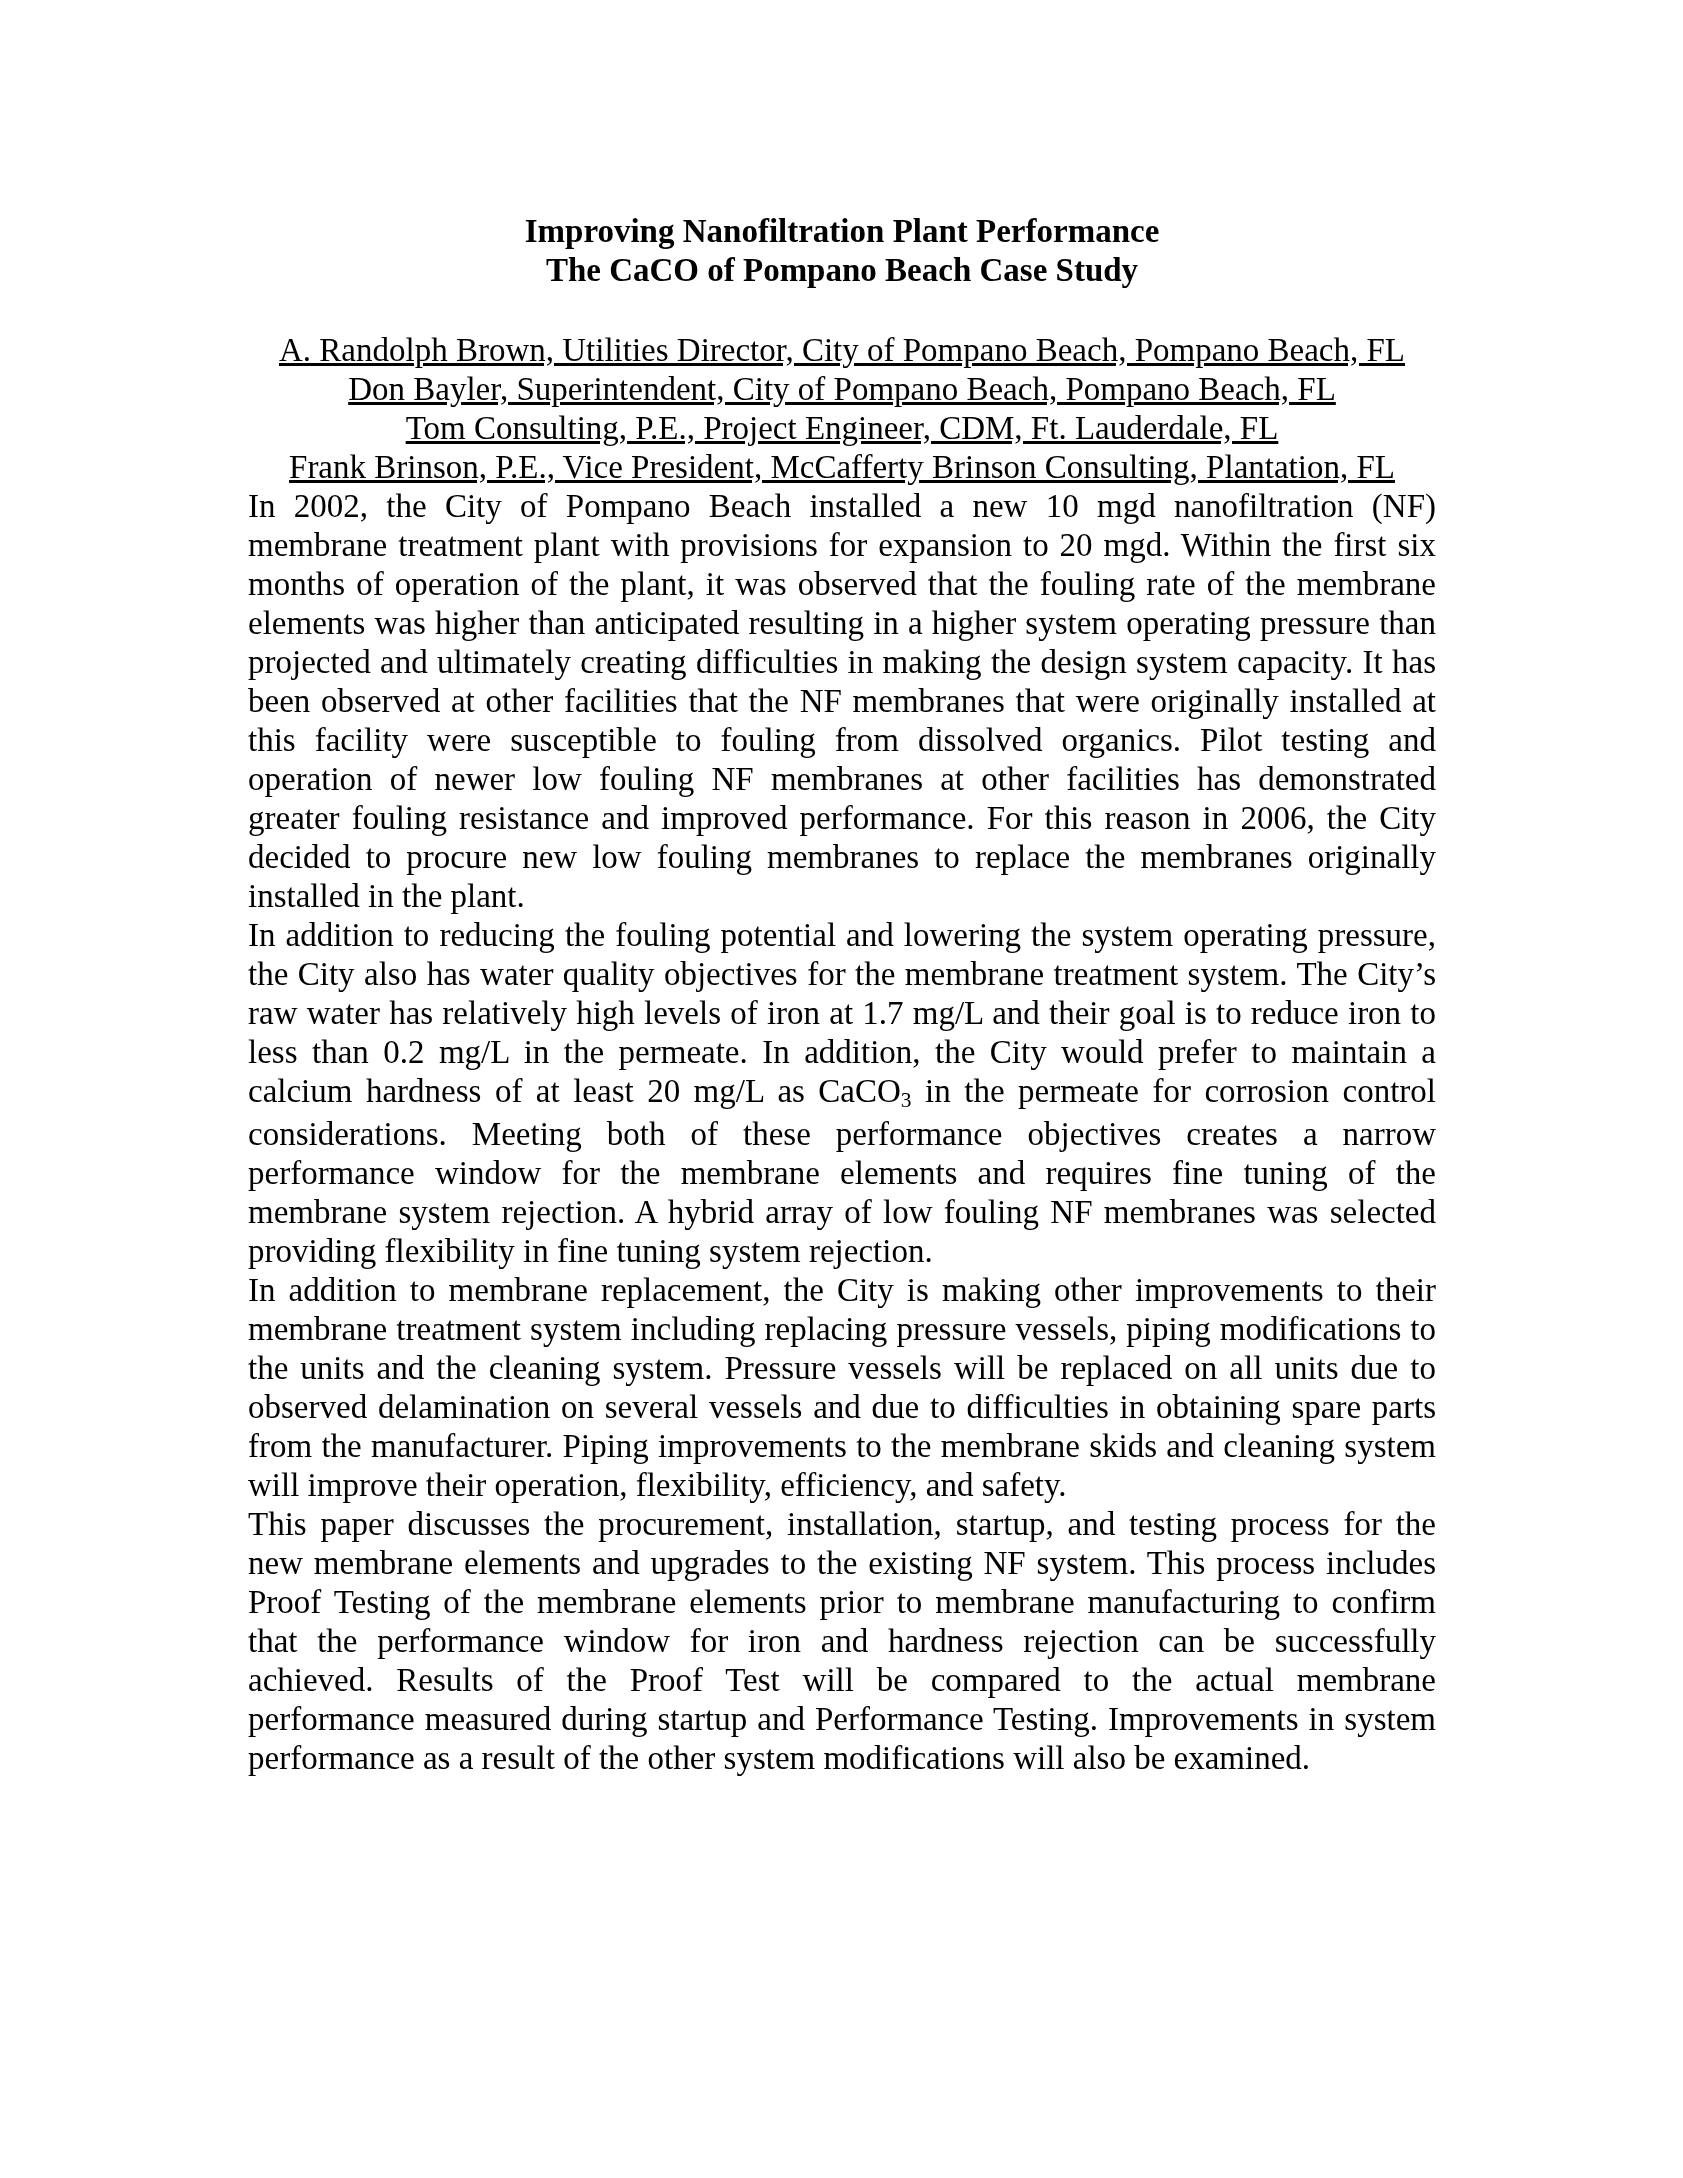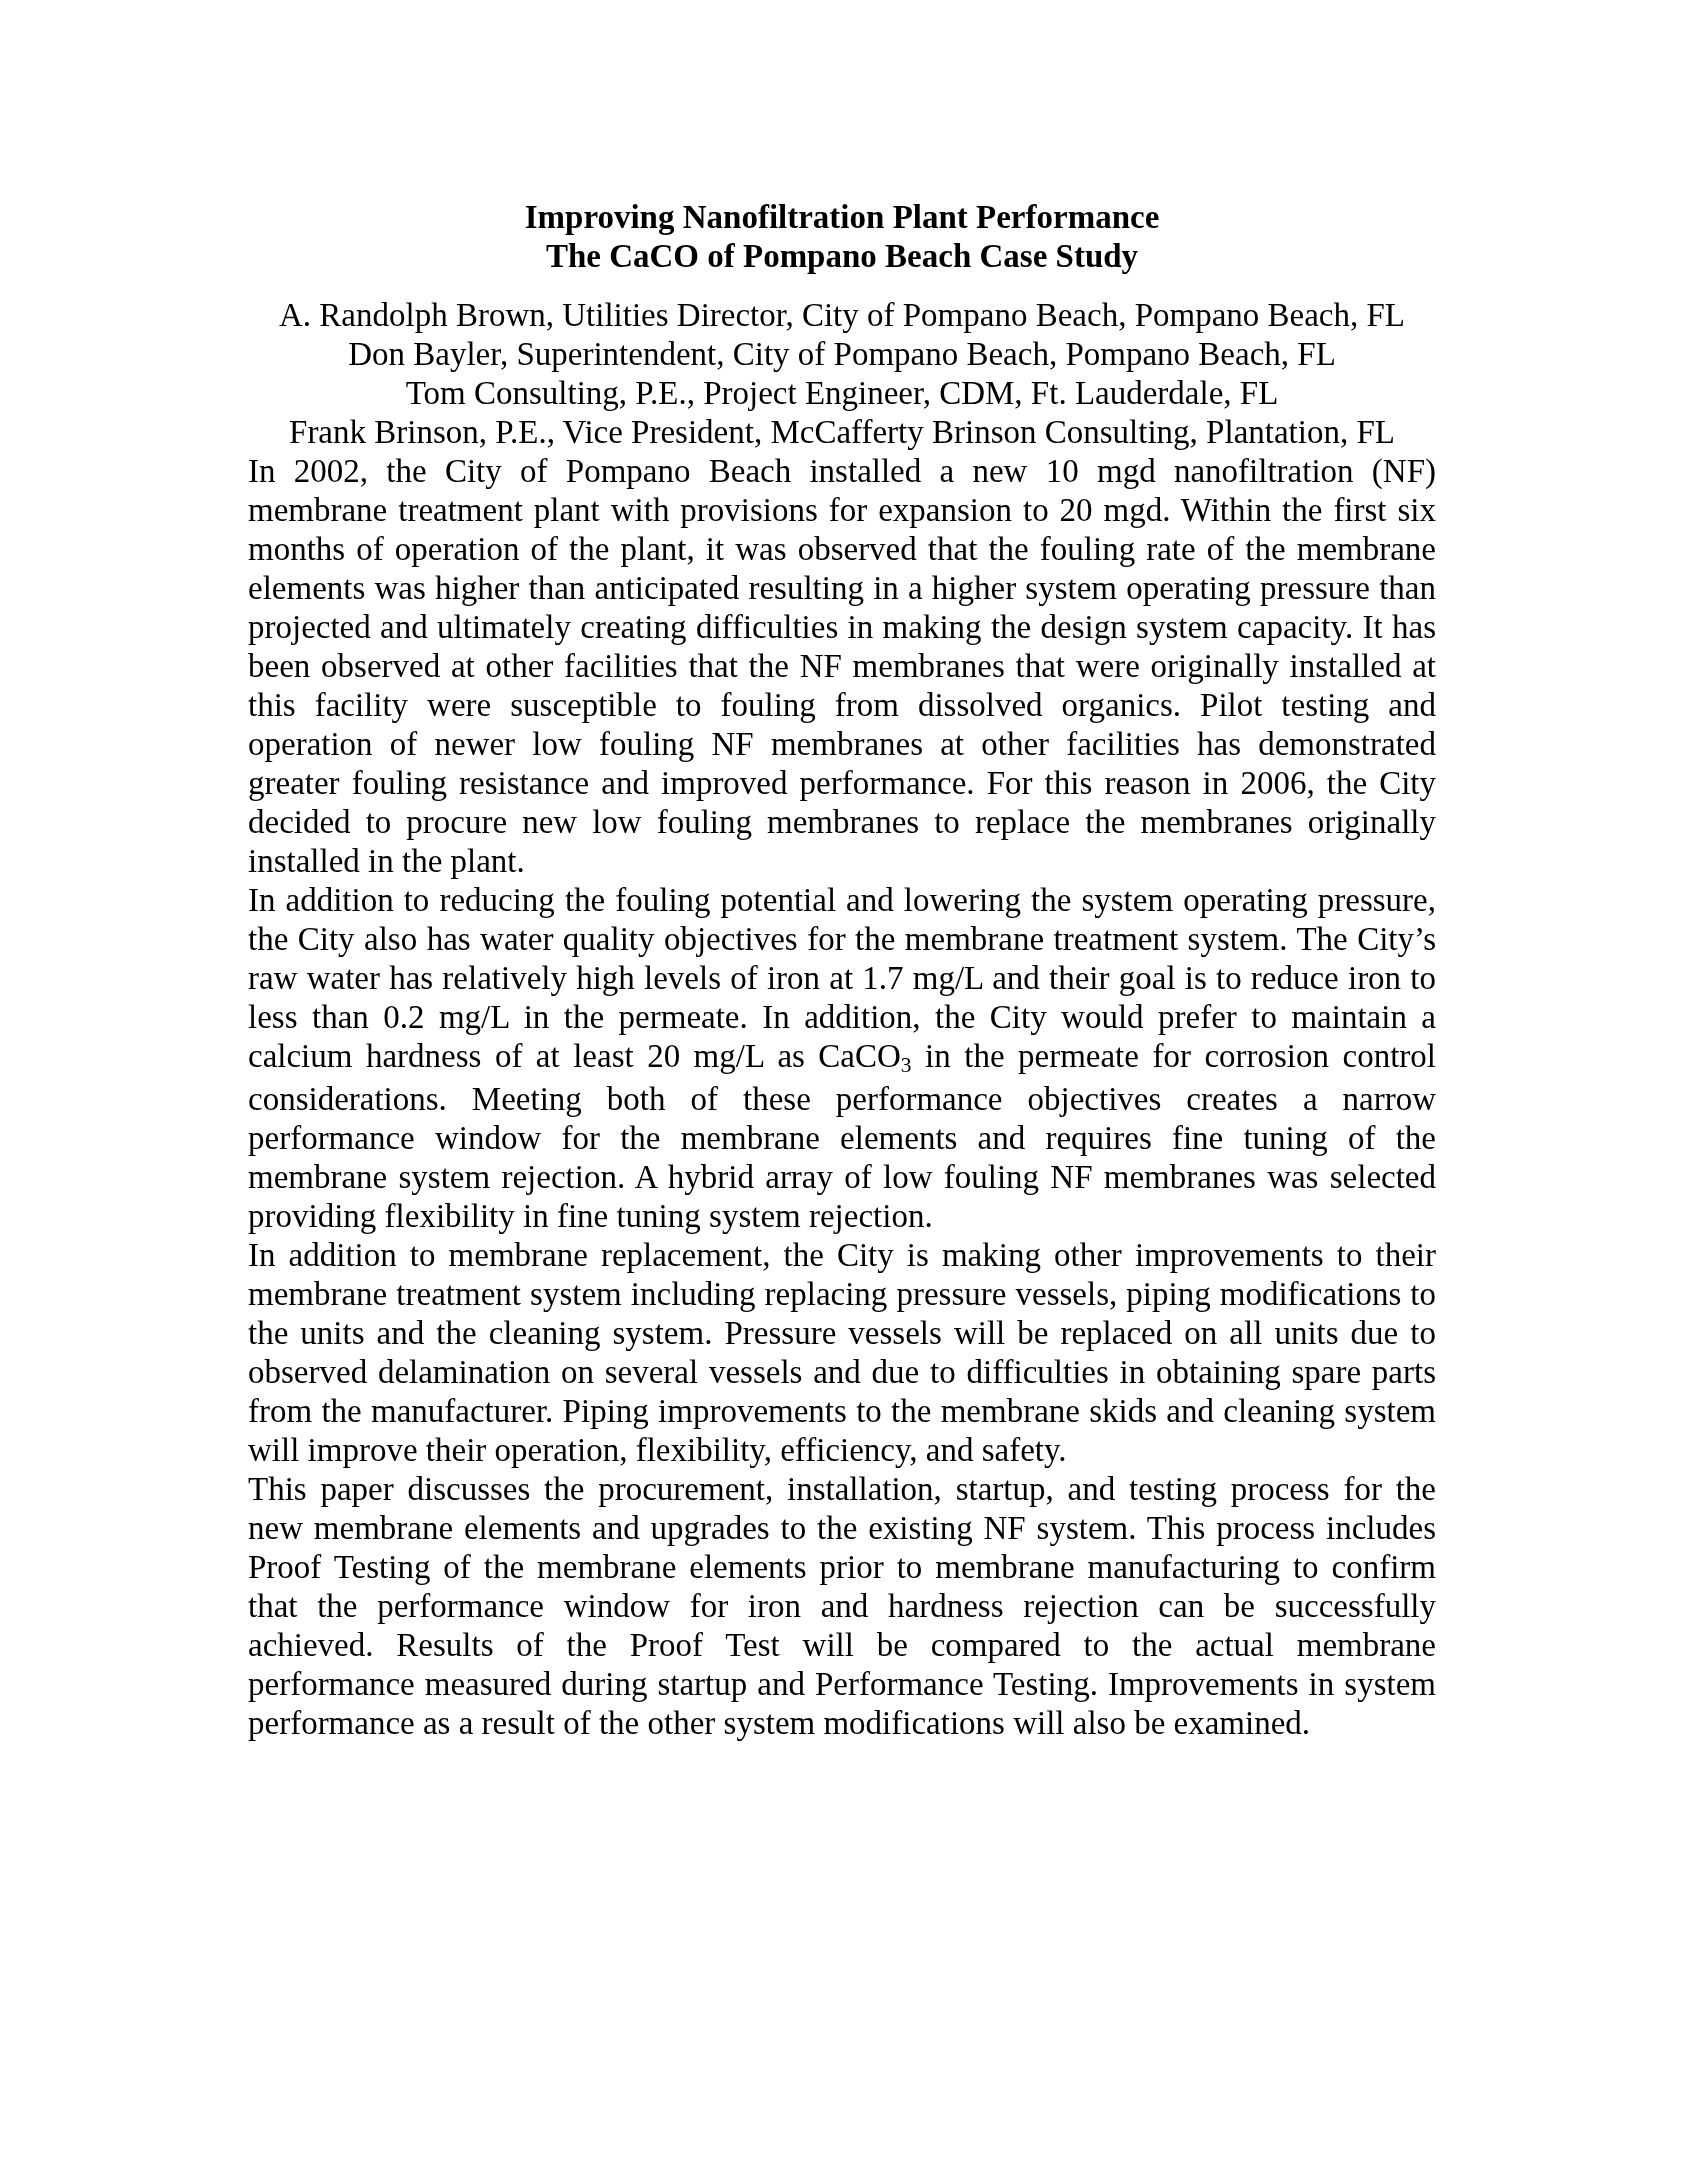--- a/index.html
+++ b/index.html
@@ -20,27 +20,29 @@
     position: absolute;
     left: 248px;
     top: 198px;
     width: 1188px;
     font-size: 33px;
     line-height: 39px;
   }
   .title-block {
     text-align: center;
     font-weight: 700;
+    margin-top: 14px;
   }
   .title-line {
     white-space: nowrap;
   }
   .authors-block {
     text-align: center;
-    margin-top: 20px;
+    margin-top: 41px;
+    text-decoration: underline;
   }
   .body-para {
     text-align: justify;
   }
   .subscript {
     font-size: 0.65em;
     position: relative;
     top: 0.22em;
   }
 </style>

